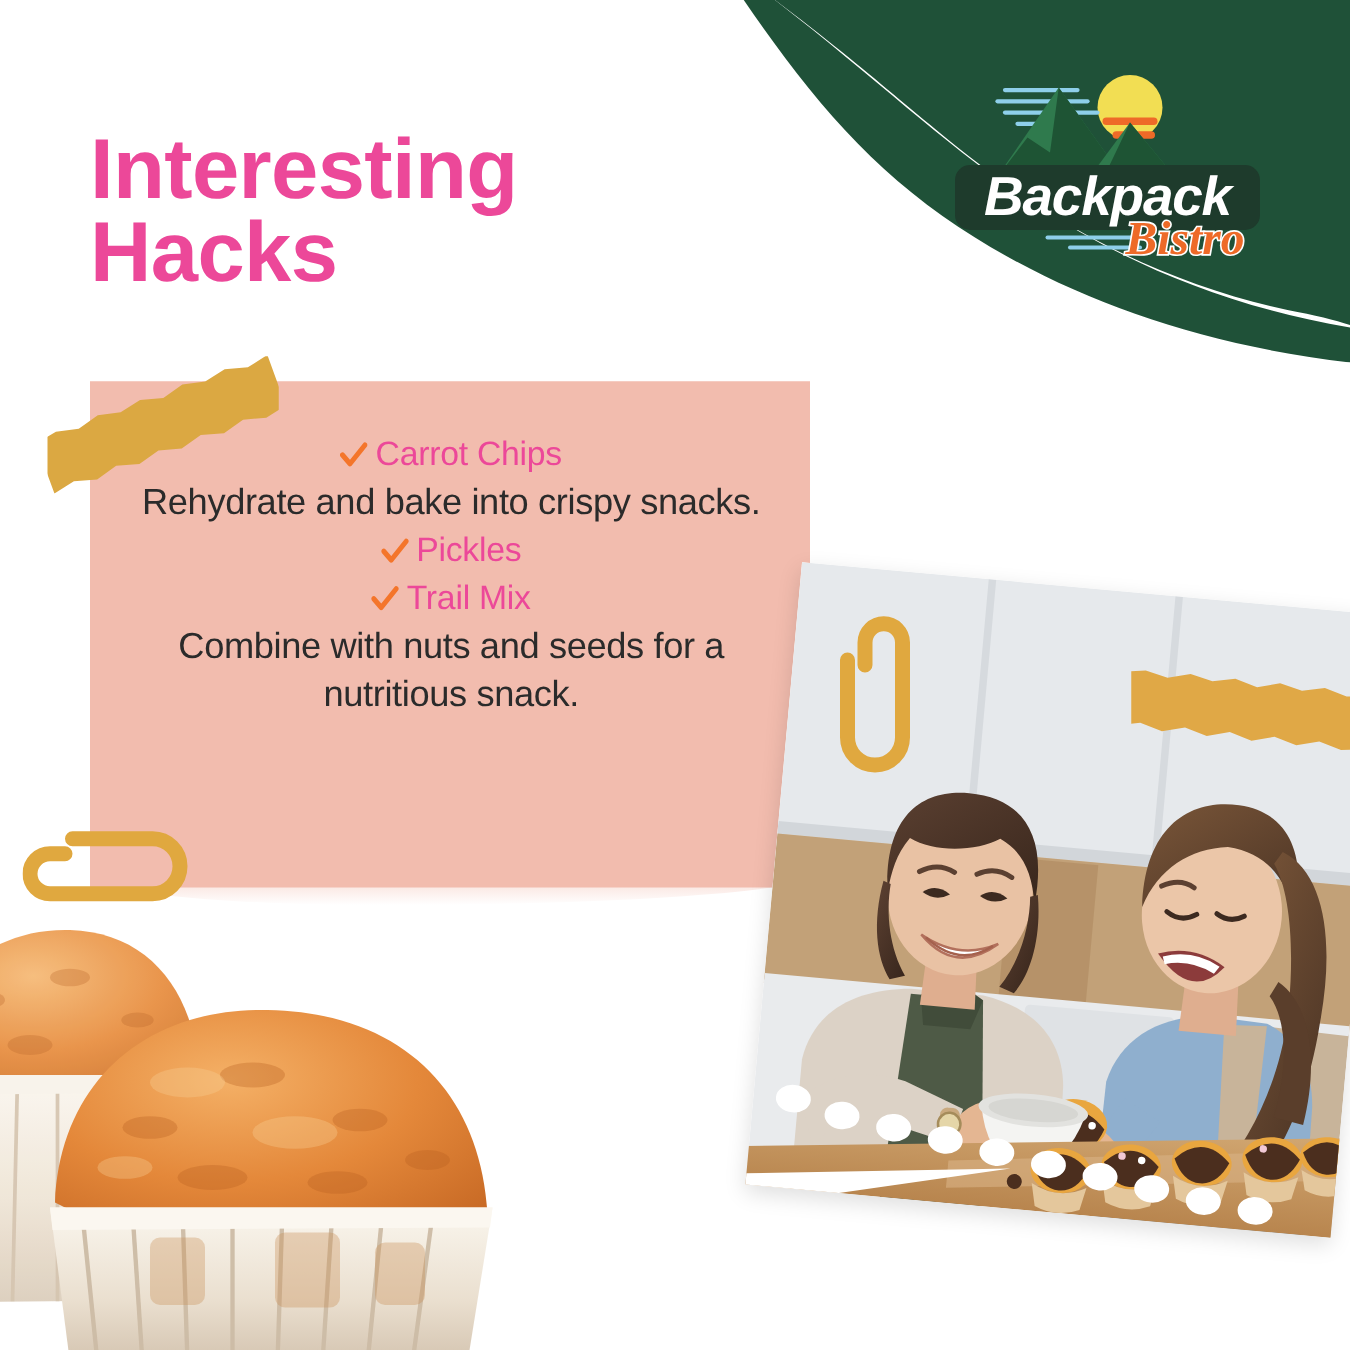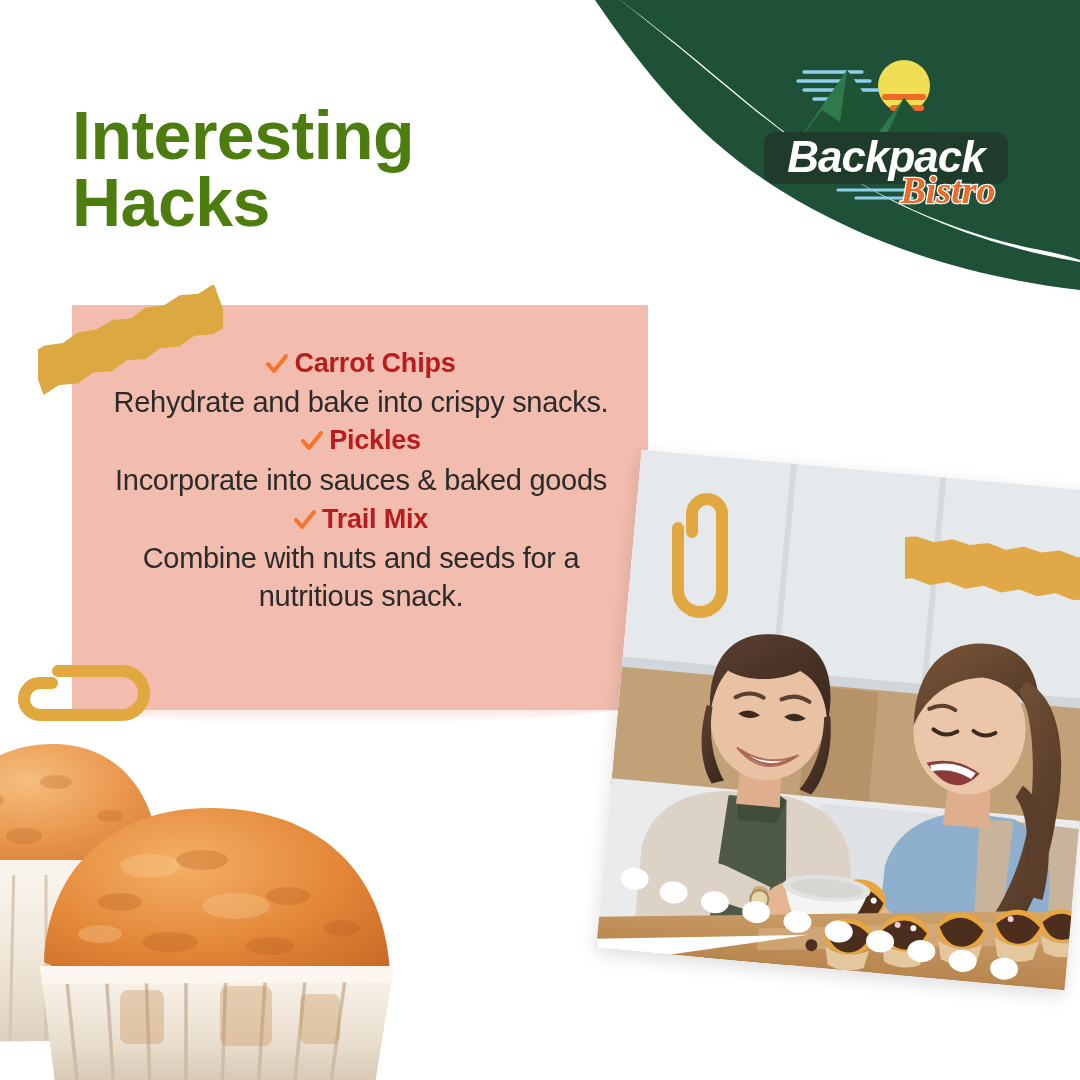--- a/index.html
+++ b/index.html
@@ -15,21 +15,21 @@
   .green-blob{position:absolute;top:0;right:0;width:520px;height:290px;}
   .green-blob svg{display:block;width:100%;height:100%;}
 
   
   .logo{position:absolute;left:752px;top:48px;width:268px;height:160px;}
   .logo svg{display:block;width:100%;height:100%;}
 
   
   .headline{
     position:absolute;left:72px;top:56px;width:520px;
-    color:#4d7c0f;
+    color:#ec4899;
     font-size:68px;line-height:0.99;
     font-weight:800;letter-spacing:-0.5px;
     white-space:pre-line;
   }
 
   
   .note-card{
     position:absolute;left:72px;top:305px;width:576px;height:405px;
     background:#F2BCAE;
   }
@@ -52,21 +52,21 @@
   .clip-photo{left:662px;top:492px;width:74px;height:128px;}
 
   
   .list{
     position:absolute;left:96px;top:346px;width:530px;
     text-align:center;color:#2B2B2B;
   }
   .item{margin:0 0 2px 0;}
   .item-title{
     display:flex;align-items:center;justify-content:center;gap:6px;
-    font-size:27px;font-weight:700;line-height:1.32;color:#b91c1c;
+    font-size:27px;font-weight:400;line-height:1.32;color:#ec4899;
     letter-spacing:-0.2px;
   }
   .check{flex:0 0 auto;width:22px;height:22px;display:block;}
   .check svg{display:block;width:100%;height:100%;}
   .item-desc{
     font-size:29px;line-height:1.34;font-weight:400;color:#2B2B2B;
     letter-spacing:-0.3px;margin-top:1px;
   }
 
   
@@ -179,21 +179,20 @@
         <span class="check">
           <svg viewBox="0 0 22 22">
               <path d="M2 11 L8 18 L20 3" fill="none" stroke="#F4752B" stroke-width="4" stroke-linecap="round" stroke-linejoin="round"></path>
             </svg>
         </span>
         <span>Pickles</span>
       </div>
     </div>
 
     <div class="item">
-      <div class="item-desc">Incorporate into sauces &amp; baked goods</div>
     </div>
 
     <div class="item">
       <div class="item-title">
         <span class="check">
           <svg viewBox="0 0 22 22">
               <path d="M2 11 L8 18 L20 3" fill="none" stroke="#F4752B" stroke-width="4" stroke-linecap="round" stroke-linejoin="round"></path>
             </svg>
         </span>
         <span>Trail Mix</span>

